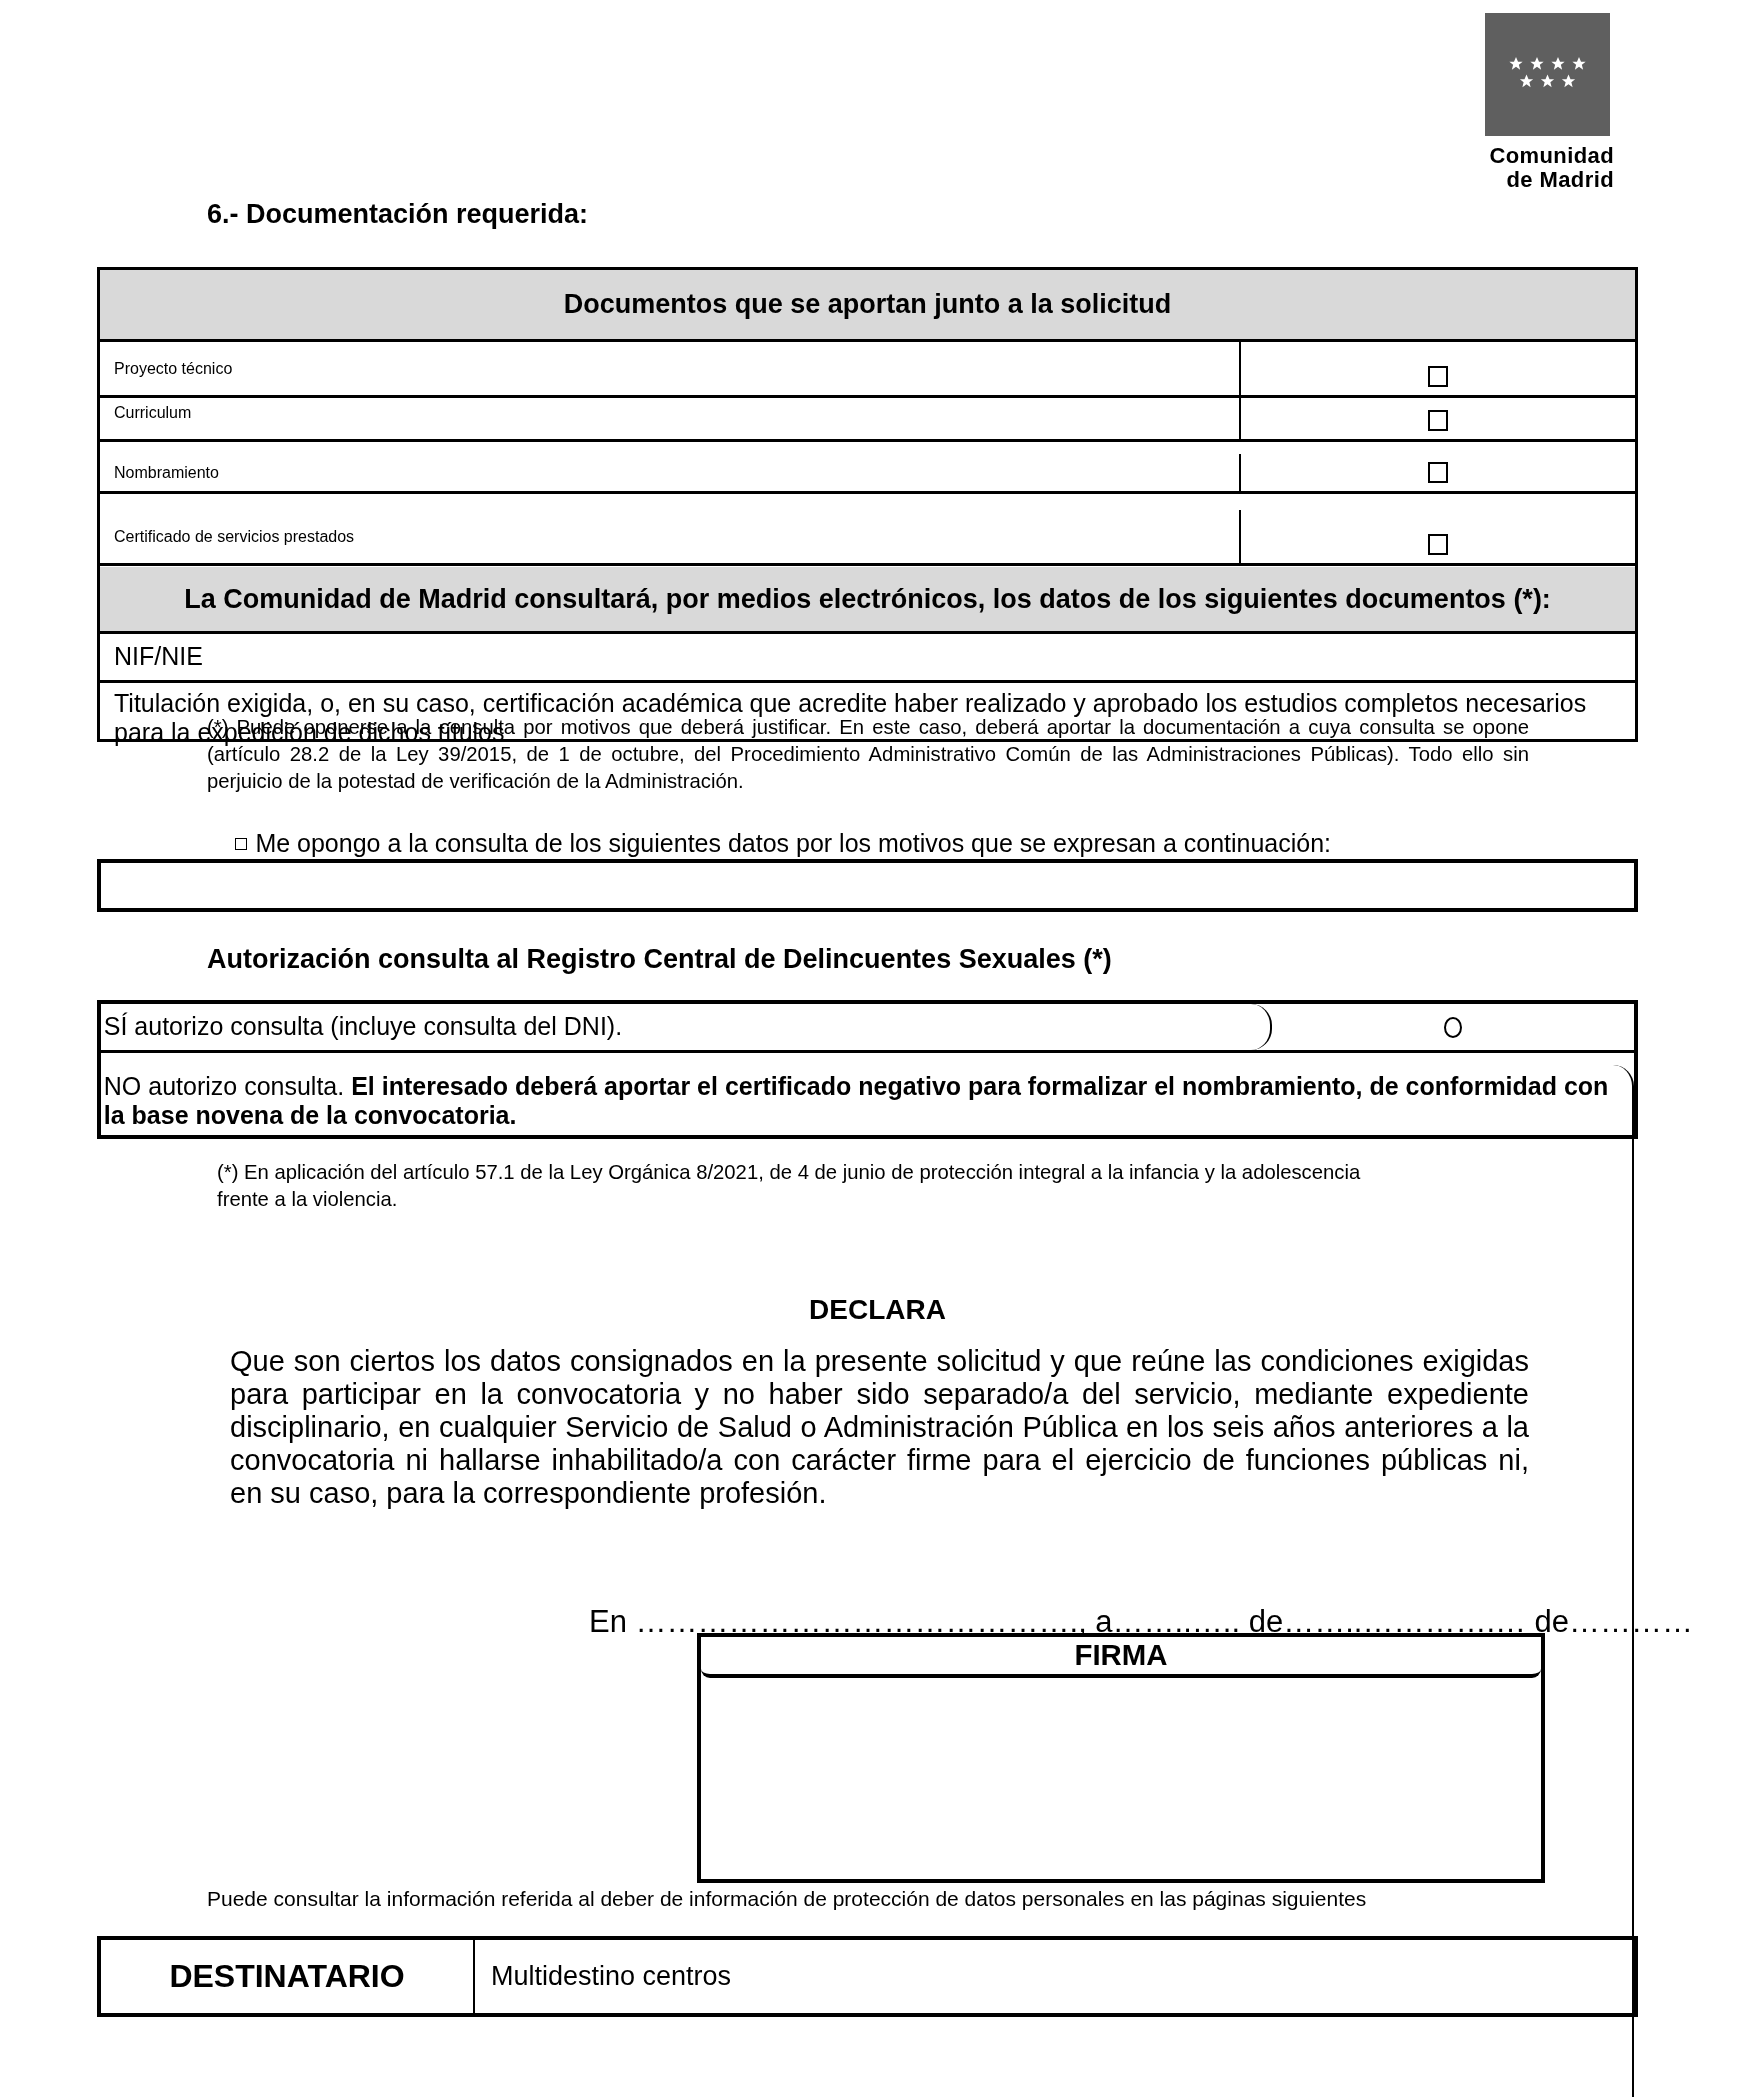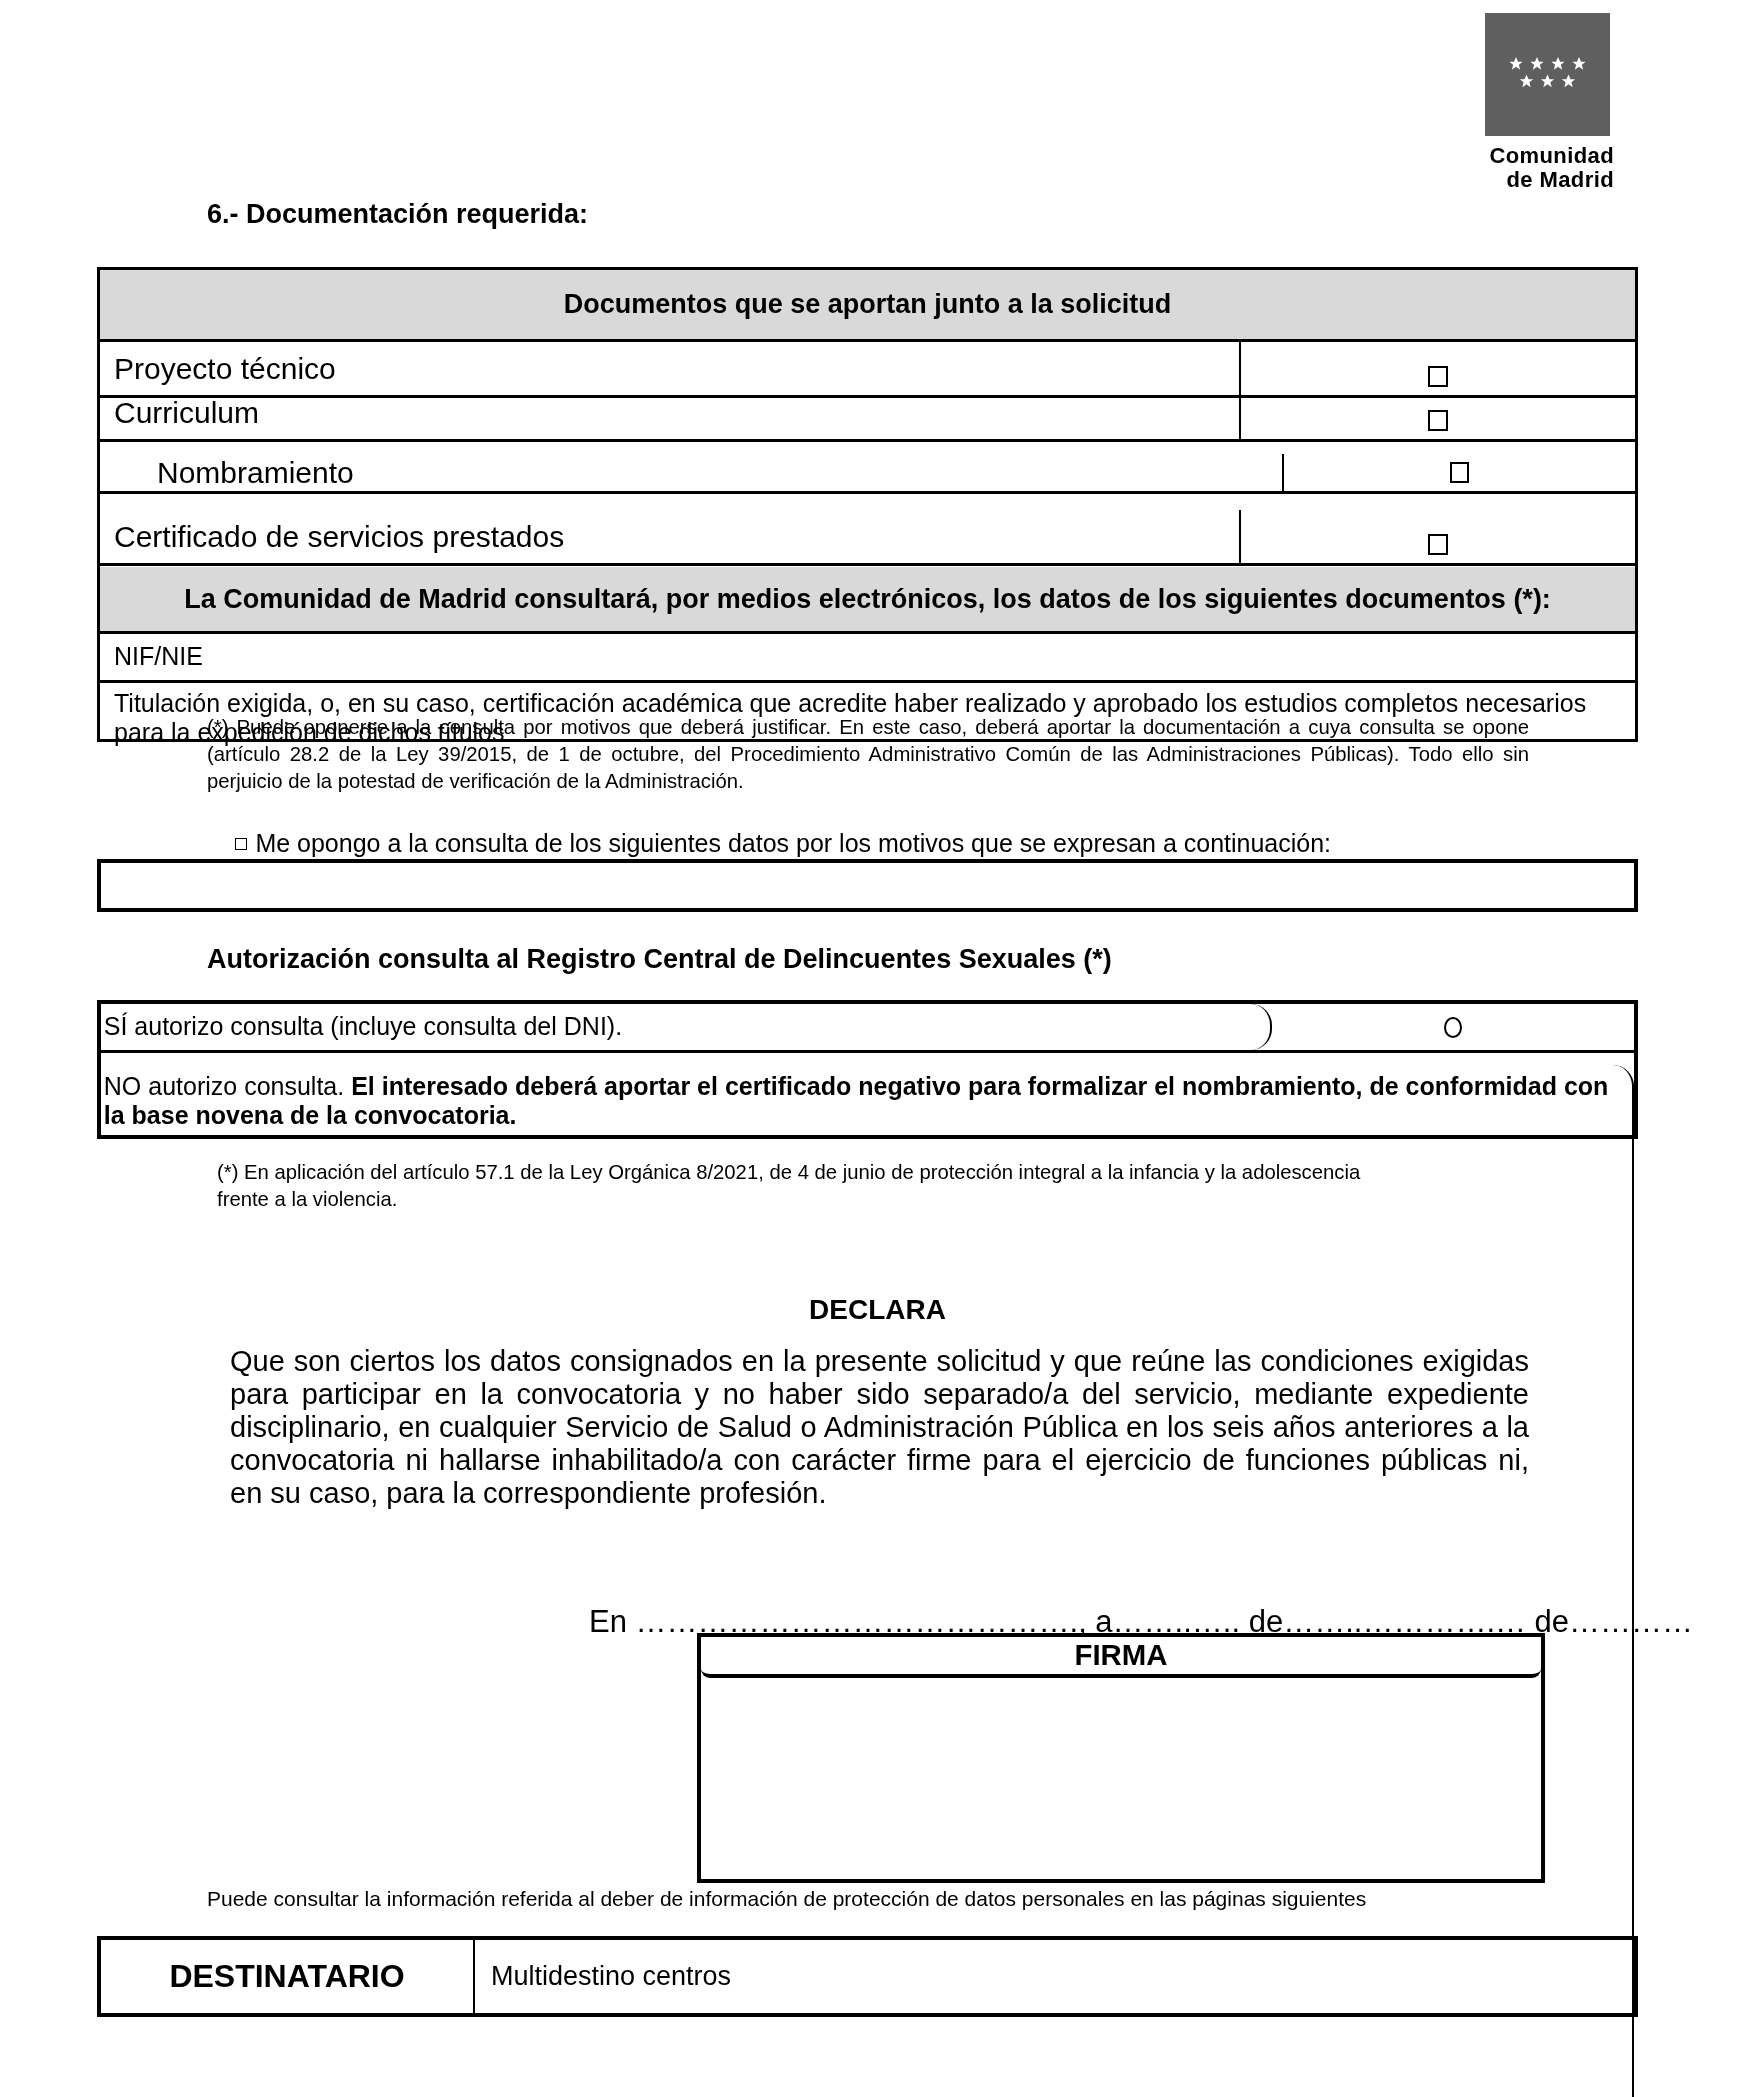--- a/index.html
+++ b/index.html
@@ -12,21 +12,21 @@
   #logo-box svg { width: 105px; height: 49px; }
   #logo-text { left: 1481px; top: 144px; width: 133px; font-weight: bold; font-size: 22px; line-height: 24px; text-align: right; letter-spacing: 0.4px; }
 
   .section-title { font-weight: bold; font-size: 27px; white-space: nowrap; }
 
   
   #doc-table { left: 97px; top: 235px; width: 1541px; height: 475px; border: 3.5px solid #000; margin-top: 32px; }
   #doc-table .row { position: absolute; left: 0; right: 0; border-bottom: 3.5px solid #000; display: flex; }
   #doc-table .gray { background: #d9d9d9; justify-content: center; align-items: center; font-weight: bold; font-size: 27px; }
   #doc-table .item { align-items: center; }
-  #doc-table .item .label { flex: 0 0 1141px; padding-left: 14px; font-size: 30px; height: 100%; display: flex; align-items: center; border-right: 2.8px solid #000; }
+  #doc-table .item .label { flex: 0 0 1141px; padding-left: 14px; font-size: 16px; height: 100%; display: flex; align-items: center; border-right: 2.8px solid #000; }
   #doc-table .item .check-cell { flex: 1; display: flex; align-items: flex-end; justify-content: center; height: 100%; padding-bottom: 8.4px; }
   .checkbox { width: 19.6px; height: 21px; border: 2.1px solid #000; background: #fff; }
   #doc-table .plain { align-items: center; padding-left: 14px; font-size: 25px; }
   #doc-table .plain.tall { display: block; padding-top: 5.6px; line-height: 29.4px; border-bottom: none; }
 
   .footnote { font-size: 20.3px; line-height: 27px; text-align: justify; }
 
   #oppose-line { left: 235px; top: 829px; font-size: 25px; white-space: nowrap; display: flex; align-items: center; }
   #oppose-line .mini-box { width: 12px; height: 12px; border: 1.4px solid #000; margin-right: 8.4px; display: inline-block; }
   #oppose-input { left: 97px; top: 859px; width: 1541px; height: 53px; border: 4.9px solid #000; background: #fff; }
@@ -86,21 +86,21 @@
     <div class="check-cell">
         <div class="checkbox"></div>
       </div>
   </div>
   <div class="row item" style="top:116px; height:56px;">
     <div class="label">Curriculum</div>
     <div class="check-cell">
         <div class="checkbox"></div>
       </div>
   </div>
-  <div class="row item" style="top:184px; height:40px;padding-left:43px;">
+  <div class="row item" style="top:184px; height:40px;">
     <div class="label">Nombramiento</div>
     <div class="check-cell">
         <div class="checkbox"></div>
       </div>
   </div>
   <div class="row item" style="top:240px; height:56px;">
     <div class="label">Certificado de servicios prestados</div>
     <div class="check-cell">
         <div class="checkbox"></div>
       </div>

